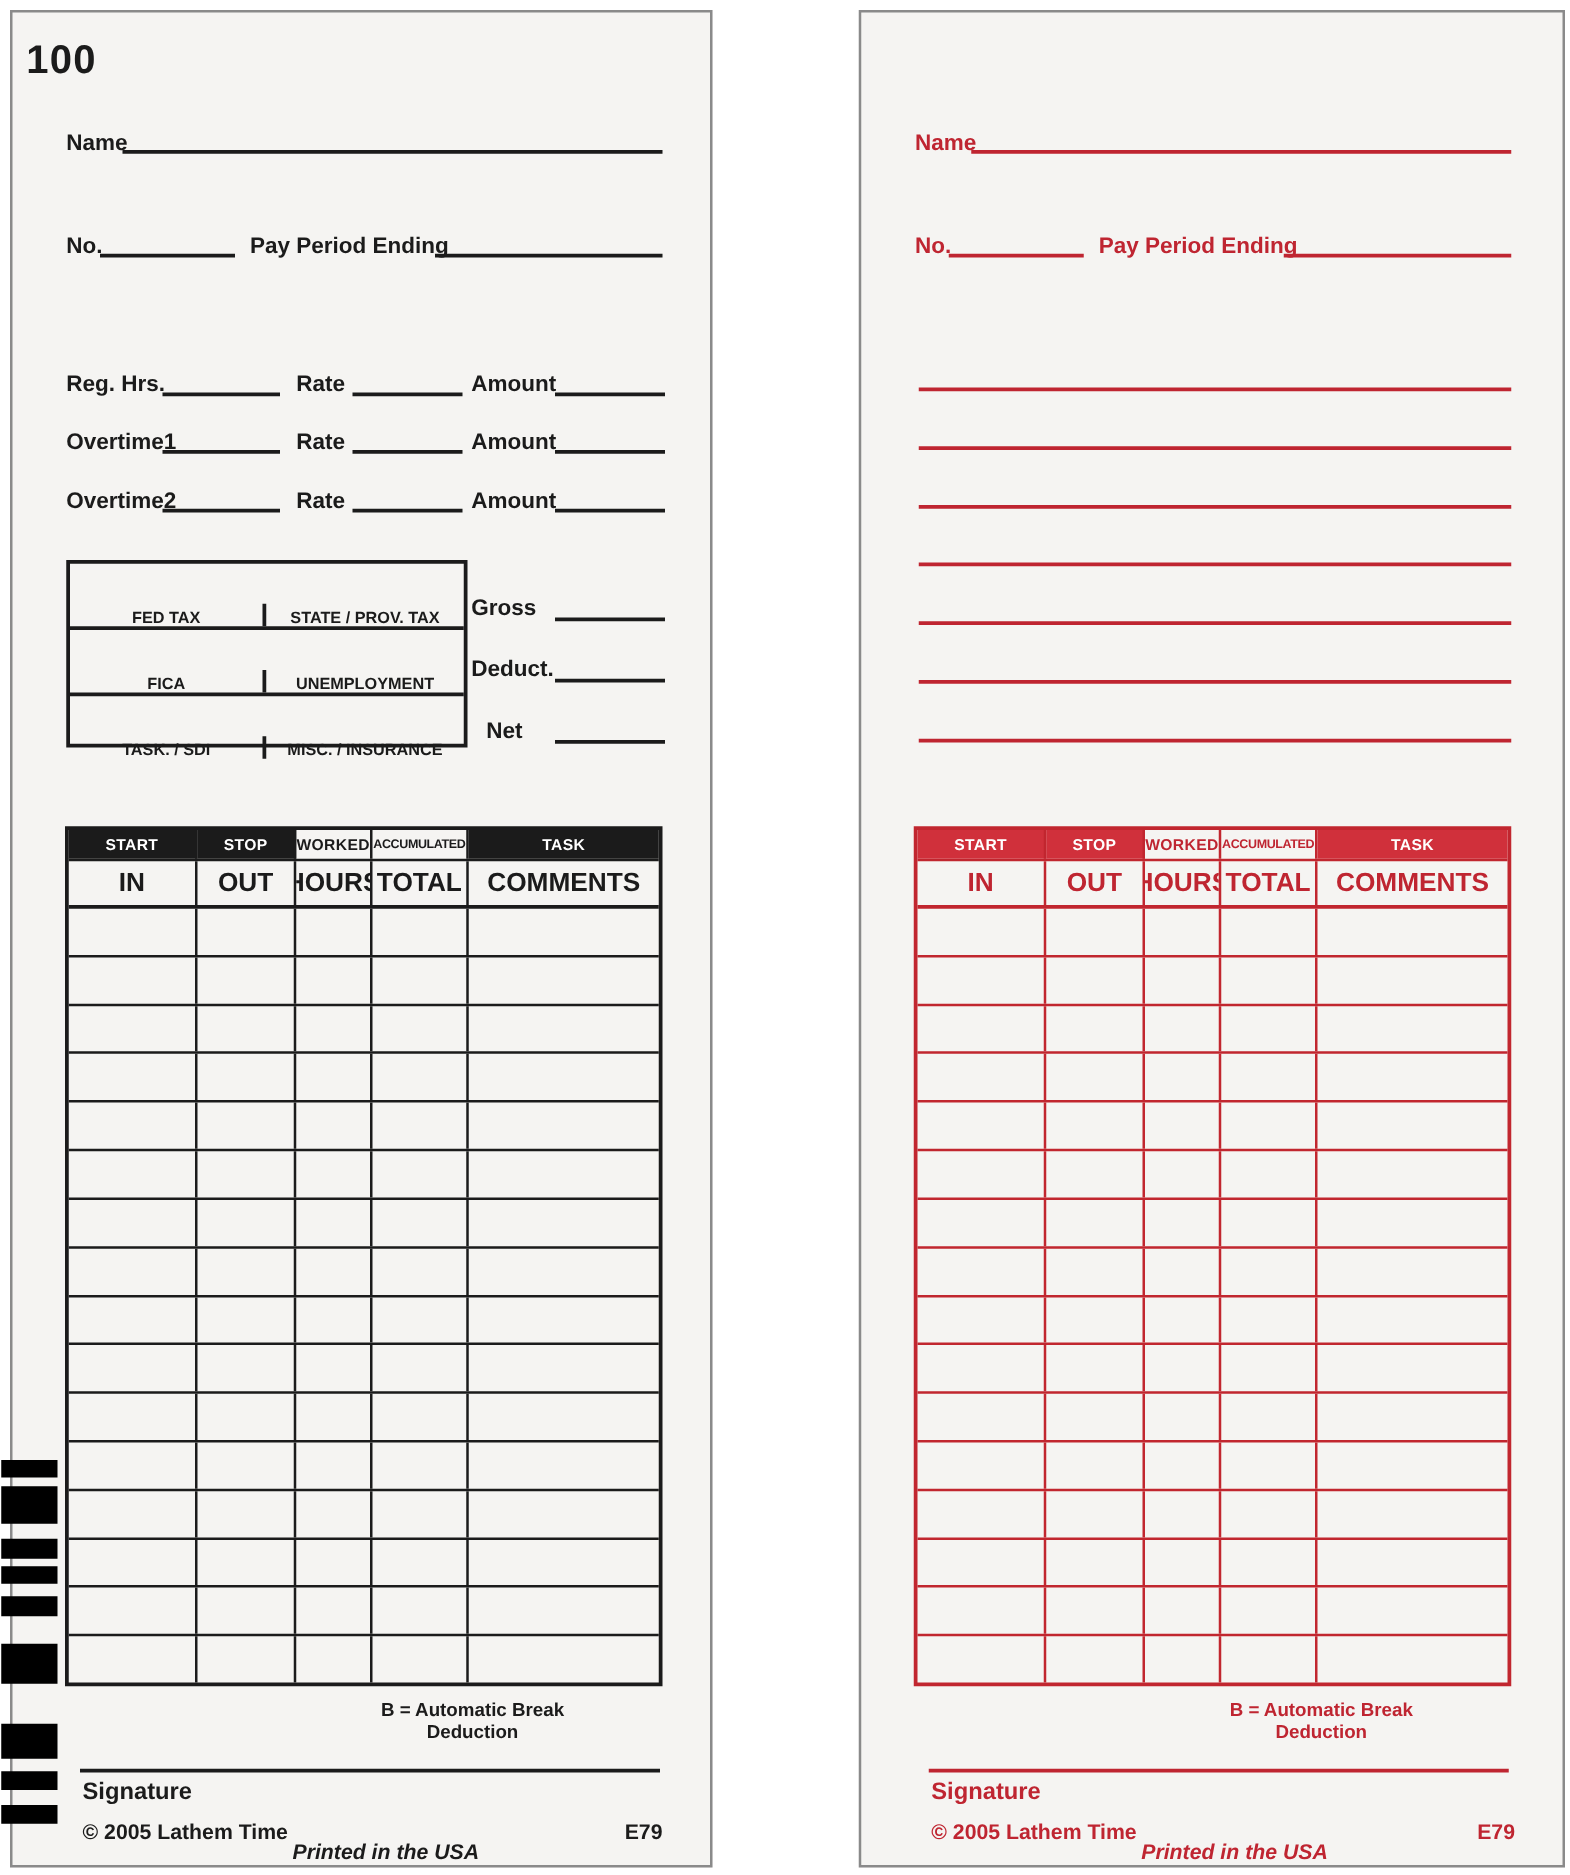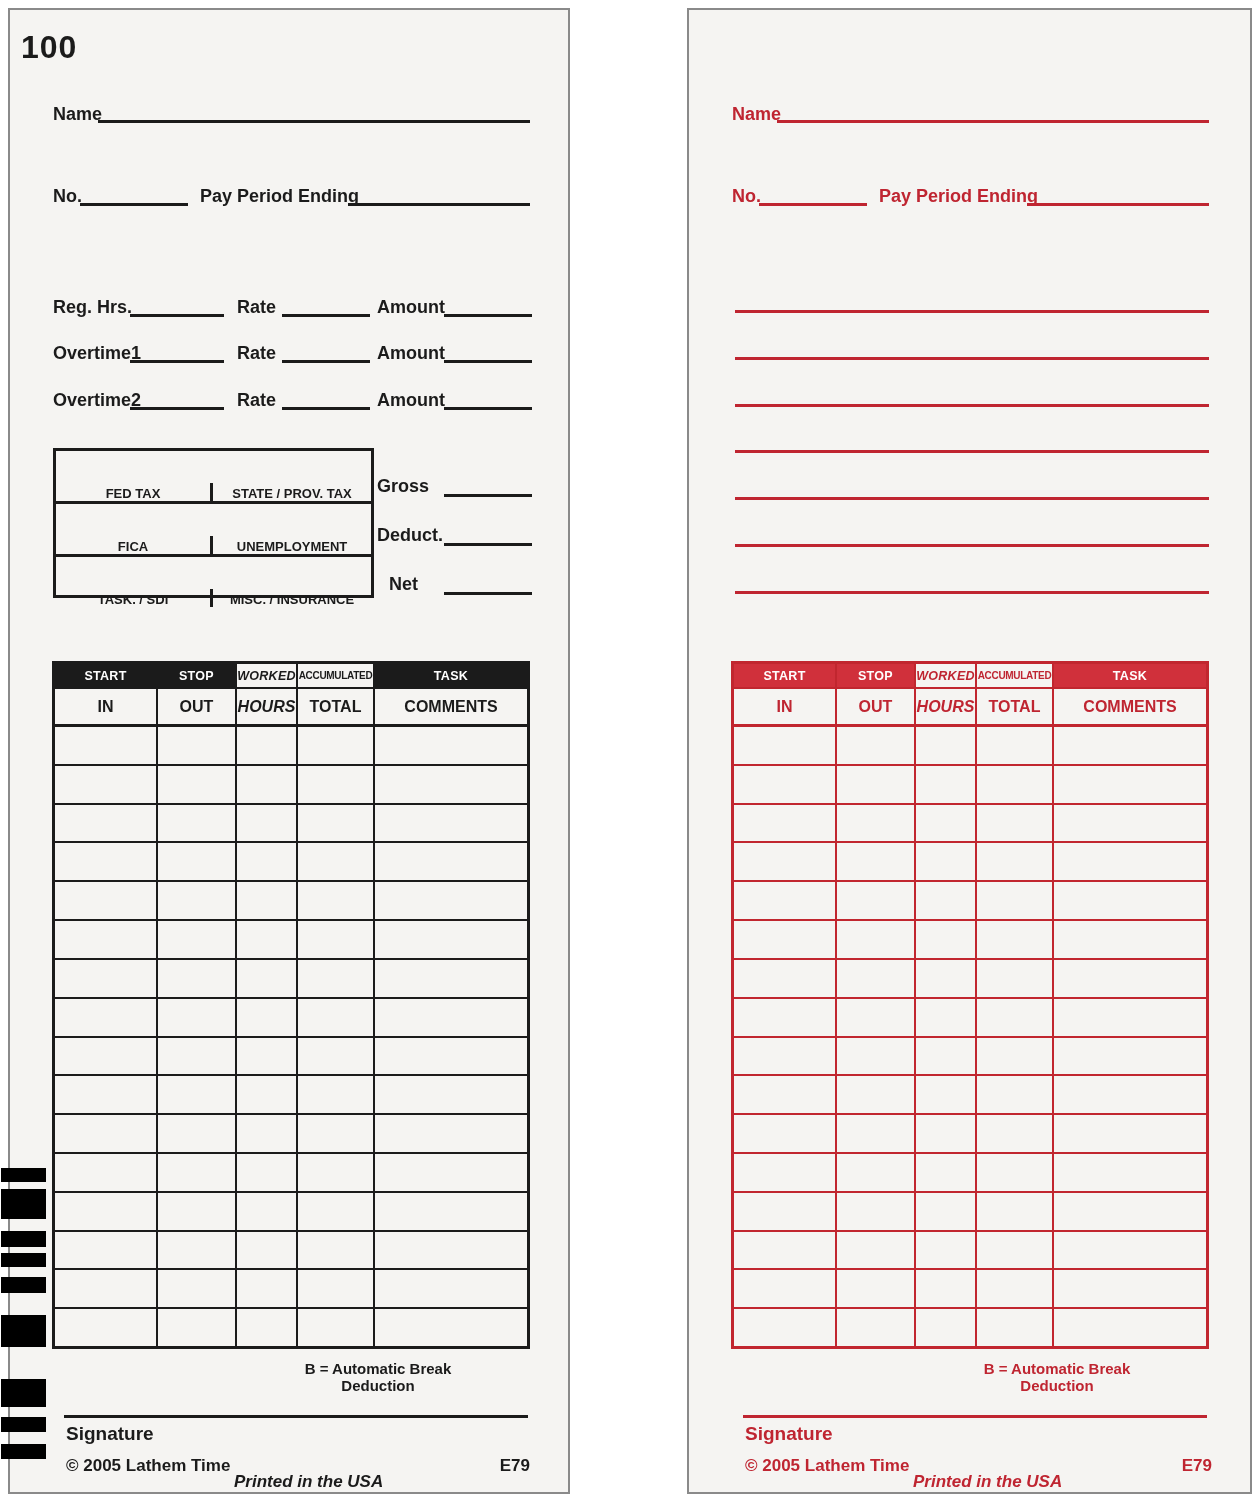--- a/index.html
+++ b/index.html
@@ -40,26 +40,26 @@
     display:flex;flex-direction:column;
   }
   .tc-hrow{display:flex;}
   .tc-htop{height:23px;border-bottom:2px solid var(--ink);}
   .tc-hbot{height:35px;border-bottom:3px solid var(--ink);}
   .tc-body{flex:1;display:flex;flex-direction:column;}
   .tc-row{flex:1;display:flex;border-bottom:2px solid var(--ink);}
   .tc-row:last-child{border-bottom:none;}
   .cell{box-sizing:border-box;border-right:2px solid var(--ink);
     display:flex;align-items:center;justify-content:center;overflow:hidden;}
-  .c1{width:103px;} .c2{width:79px;} .c3{width:61px;font-style:italic;} .c4{width:77px;}
+  .c1{width:103px;} .c2{width:79px;} .c3{width:61px;} .c4{width:77px;}
   .c5{flex:1;border-right:none;}
   .tc-htop .cell{font-size:12.5px;font-weight:bold;letter-spacing:0.3px;}
   .tc-htop .cell.c4{font-size:10px;letter-spacing:-0.3px;}
   .tc-htop .inv{background:var(--fill);color:#ffffff;}
-  .tc-hbot .cell{font-size:16px;font-weight:bold;}
+  .tc-hbot .cell{font-size:21px;font-weight:bold;}
 
   .break-note{position:absolute;left:258px;top:1350px;width:220px;
     text-align:center;font-size:15px;font-weight:bold;}
   .sig-line{position:absolute;left:54px;top:1405px;width:464px;height:3px;background:currentColor;}
   .sig-lbl{position:absolute;left:56px;top:1413px;font-size:19px;font-weight:bold;}
   .foot{position:absolute;left:0;top:1446px;width:100%;font-size:17px;font-weight:bold;}
   .foot .copy{position:absolute;left:56px;top:0;white-space:nowrap;}
   .foot .printed{position:absolute;left:224px;top:16px;white-space:nowrap;font-style:italic;}
   .foot .model{position:absolute;right:38px;top:0;}
 

